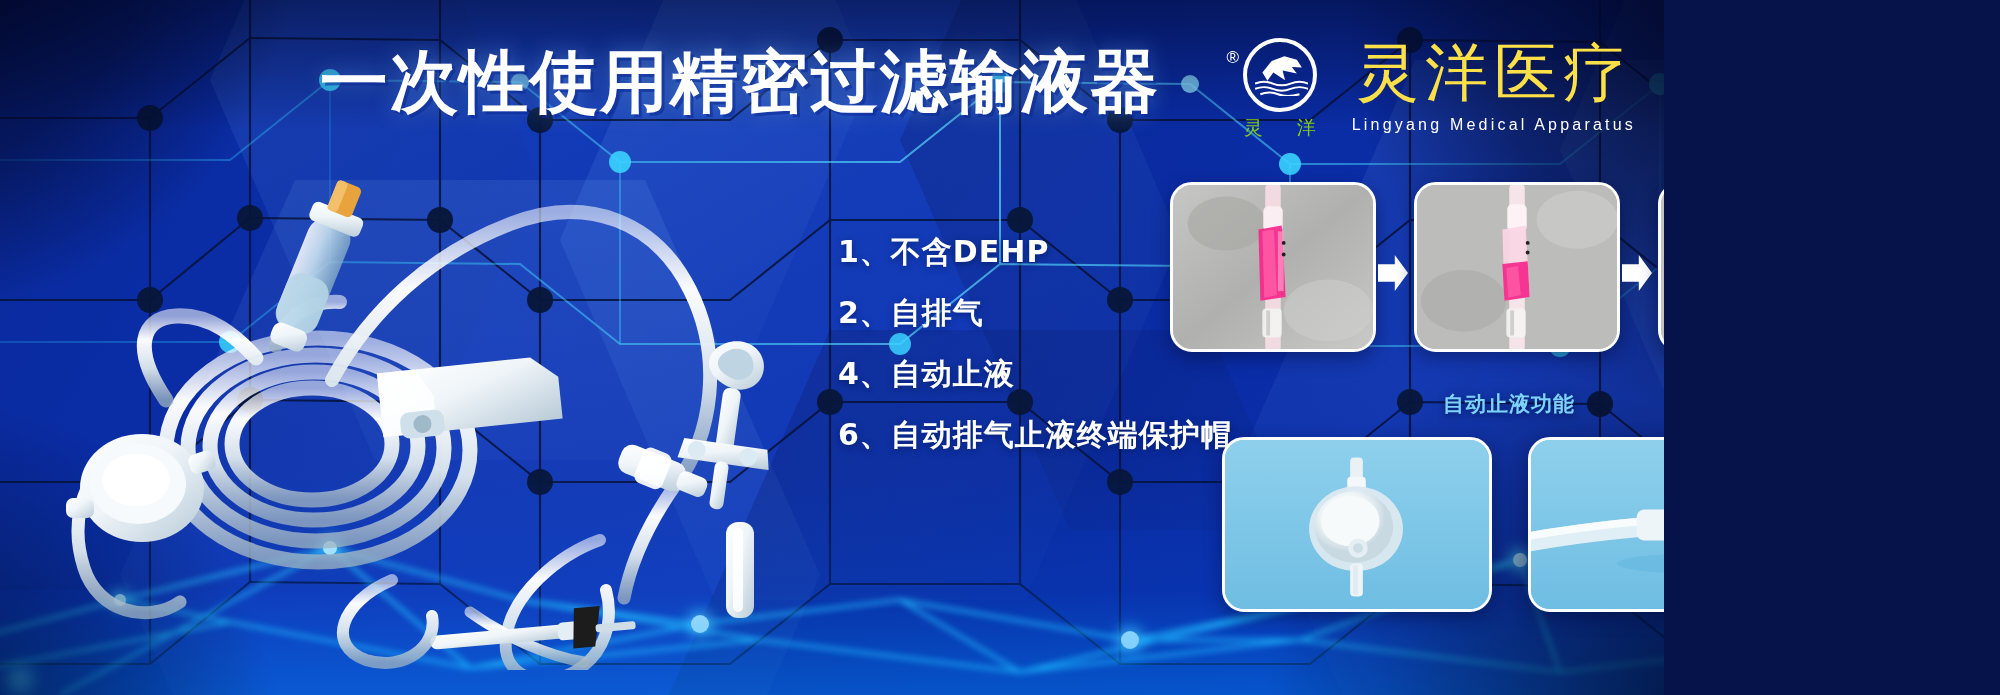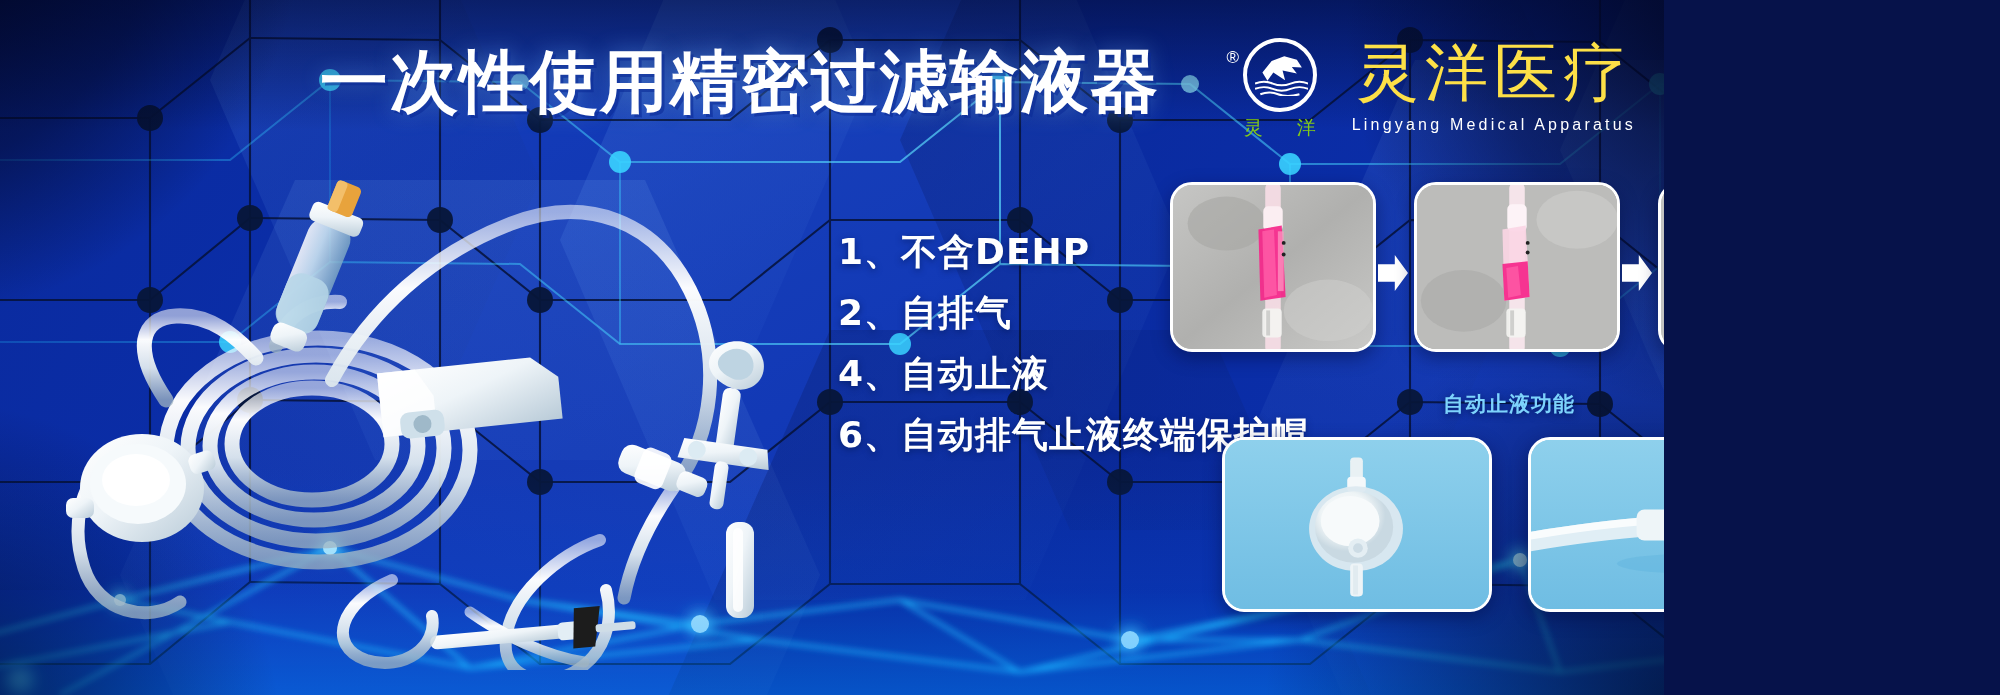--- a/index.html
+++ b/index.html
@@ -108,21 +108,21 @@
     font-family:"Liberation Sans",sans-serif;
   }
 
   
   .features{
     position:absolute; left:838px; top:222px;
     display:flex; flex-direction:column; gap:0;
   }
   .feature{
     color:#ffffff;
-    font-size:36px;
+    font-size:30px;
     font-weight:bold;
     letter-spacing:1px;
     height:61px;
     display:flex; align-items:center;
     white-space:nowrap;
     font-family:"DejaVu Sans","Liberation Sans",sans-serif;
     text-shadow:0 2px 6px rgba(0,25,90,.65);
   }
 
   

